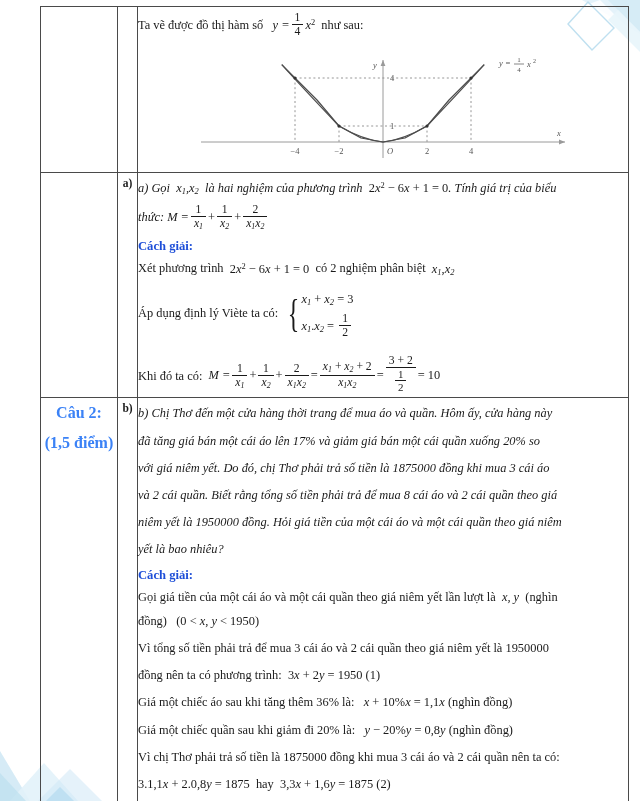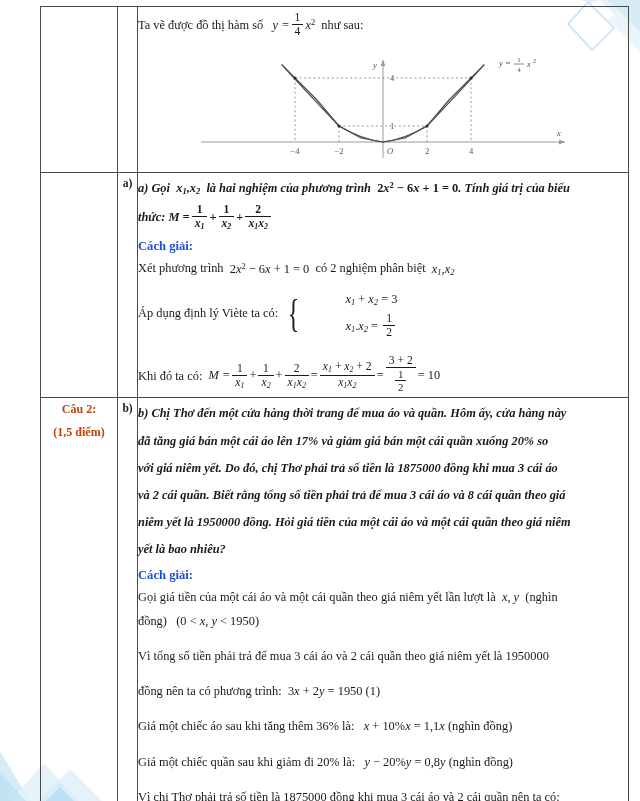--- a/index.html
+++ b/index.html
@@ -58,39 +58,39 @@
     padding: 6px 10px 8px 8px;
   }
 
   
   .line {
     font-size: 12.4px;
     line-height: 1.55;
     margin: 4px 0;
     color: #1a1a1a;
   }
-  .line.tight { margin: 16px 0; }
+  .line.tight { margin: 8px 0; }
   .prompt {
     font-style: italic;
-    font-weight: bold;
+    font-weight: normal;
     font-size: 12.4px;
     line-height: 1.95;
     margin: 3px 0;
     text-align: justify;
   }
   .red {
     color: #1d4ed8;
     font-weight: bold;
     font-size: 12.6px;
     margin: 7px 0 5px 0;
   }
   .cau-label {
-    color: #c2410c;
+    color: #3b82f6;
     font-weight: bold;
-    font-size: 12px;
+    font-size: 16px;
     line-height: 1.85;
   }
   .part-label {
     font-weight: bold;
     font-size: 11.5px;
   }
 
   
   .mi { font-family: "Liberation Serif", serif; font-style: italic; }
   .mn { font-family: "Liberation Serif", serif; font-style: normal; }
@@ -120,21 +120,21 @@
     margin-left: 3px;
   }
   .brace {
     font-size: 40px;
     line-height: 0.8;
     font-weight: 300;
     transform: scaleX(0.6);
     margin-right: -2px;
   }
   .syslines { display: inline-block; }
-  .syslines > div { padding: 1px 0; margin-left: 44px; }
+  .syslines > div { padding: 1px 0; }
 
   
   .graph-wrap {
     width: 100%;
     display: flex;
     justify-content: center;
     padding: 4px 0 6px 0;
   }
 </style>
 </head>
@@ -281,21 +281,21 @@
         <div class="cau-label">(1,5 điểm)</div>
       </td>
       <td class="col-part">
         <span class="part-label">b)</span>
       </td>
       <td class="col-body">
 
         <div class="prompt">b) Chị Thơ đến một cửa hàng thời trang để mua áo và quần. Hôm ấy, cửa hàng này</div>
         <div class="prompt">đã tăng giá bán một cái áo lên 17% và giảm giá bán một cái quần xuống  20%  so</div>
         <div class="prompt">với giá niêm yết. Do đó, chị Thơ phải trả số tiền là 1875000 đồng khi mua 3 cái áo</div>
-        <div class="prompt">và 2 cái quần. Biết rằng tổng số tiền phải trả để mua 3 cái áo và 8 cái quần theo giá</div>
+        <div class="prompt">và 2 cái quần. Biết rằng tổng số tiền phải trả để mua 8 cái áo và 2 cái quần theo giá</div>
         <div class="prompt">niêm yết là 1950000 đồng. Hỏi giá tiền của một cái áo và một cái quần theo giá niêm</div>
         <div class="prompt">yết là bao nhiêu?</div>
 
         <div class="red">Cách giải:</div>
 
         <div class="line">
           <span>Gọi giá tiền của một cái áo và một cái quần theo giá niêm yết lần lượt là</span>&nbsp;
           <span class="mi">x, y</span>&nbsp;
           <span>(nghìn</span>
         </div>

